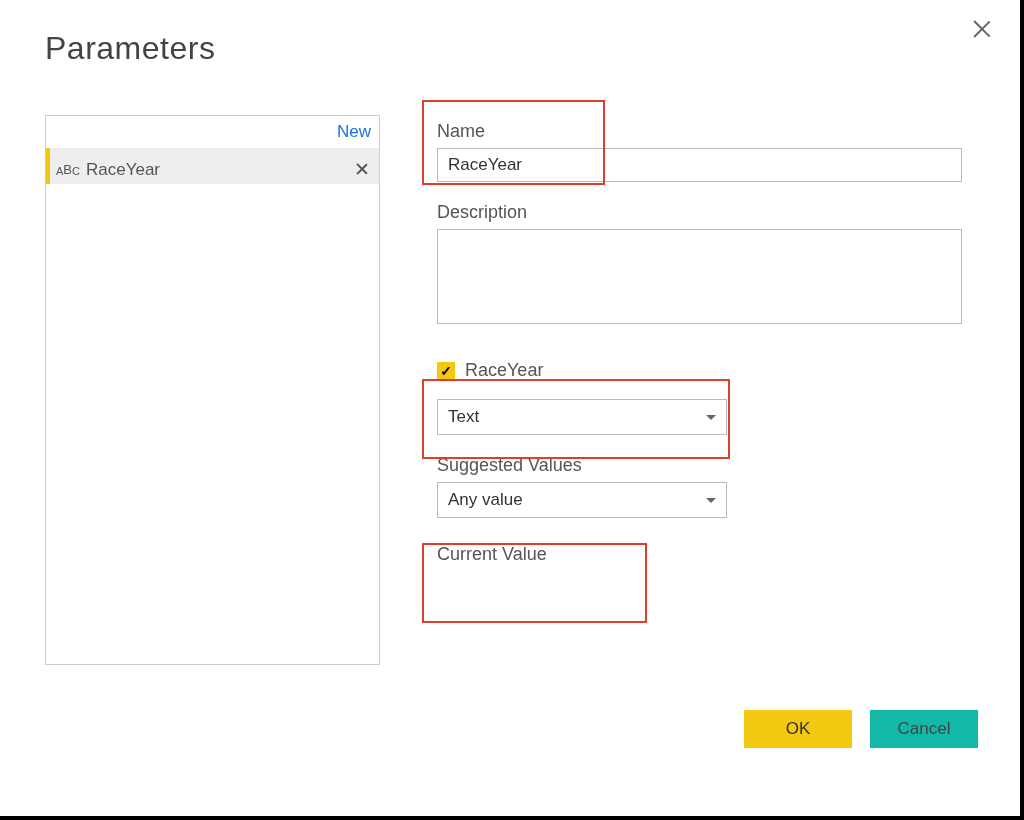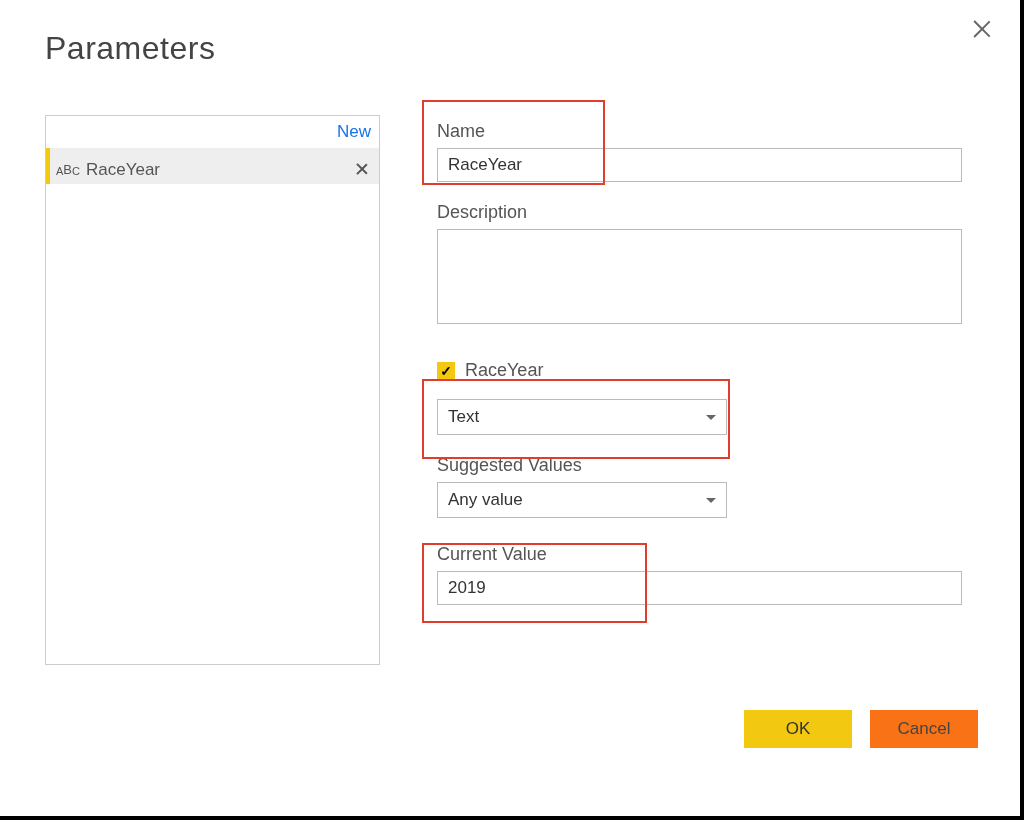--- a/index.html
+++ b/index.html
@@ -182,21 +182,21 @@
     .btn {
       width: 108px;
       height: 38px;
       display:flex;
       align-items:center;
       justify-content:center;
       font-size: 17px;
       cursor:pointer;
     }
     .btn-primary { background:#f2c811; color:#333; }
-    .btn-secondary { background:#f97316; color:#444; }
+    .btn-secondary { background:#14b8a6; color:#444; }
   </style>
 </head>
 <body>
 
 <div class="dialog">
 
   <div class="close-x"></div>
 
   <h1 class="title">Parameters</h1>
 
@@ -240,21 +240,20 @@
       <div class="field-block">
         <div class="field-label">Suggested Values</div>
         <div class="dropdown">
           <span>Any value</span>
           <span class="caret"></span>
         </div>
       </div>
 
       <div class="field-block" style="margin-top:26px;">
         <div class="field-label">Current Value</div>
-        <input class="text-input" value="2019" style="">
       </div>
 
     </div>
   </div>
 
   <div class="red-box rb1"></div>
   <div class="red-box rb2"></div>
   <div class="red-box rb3"></div>
 
   <div class="buttons">

